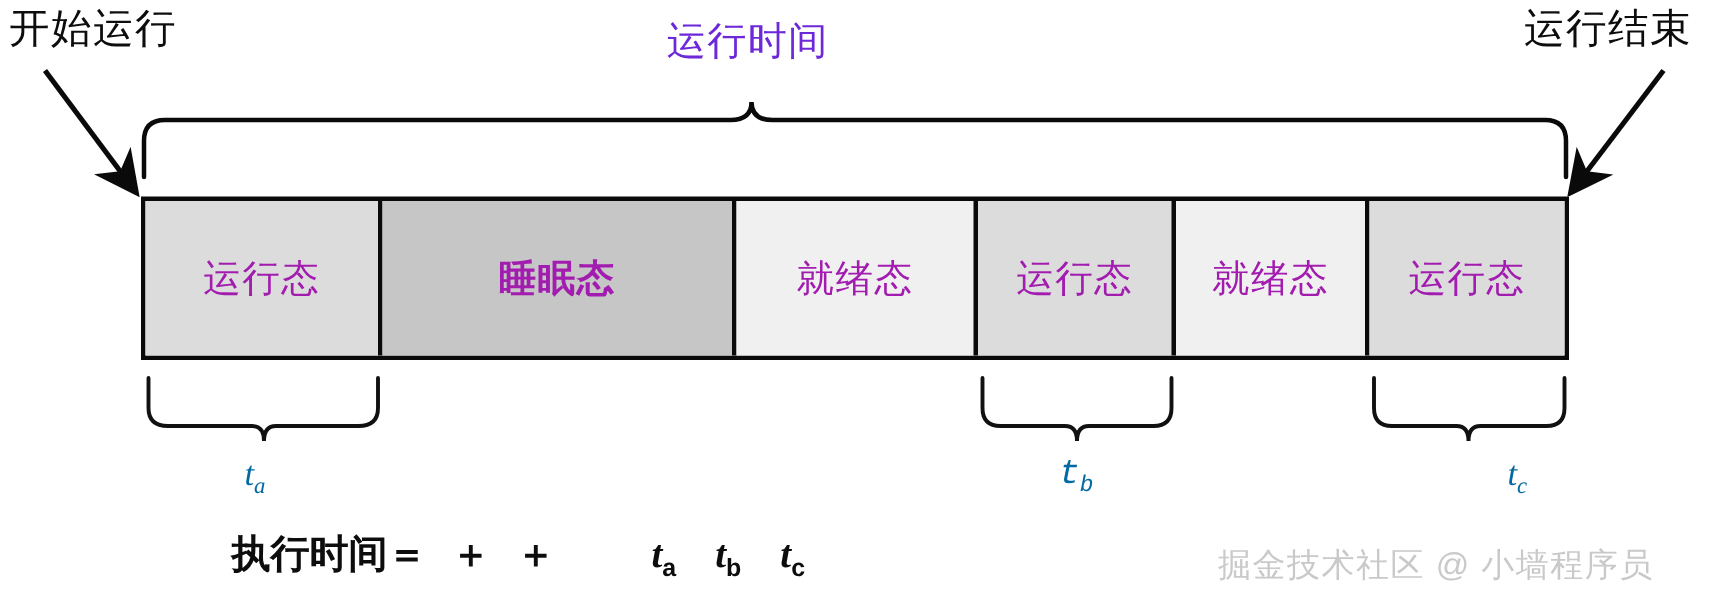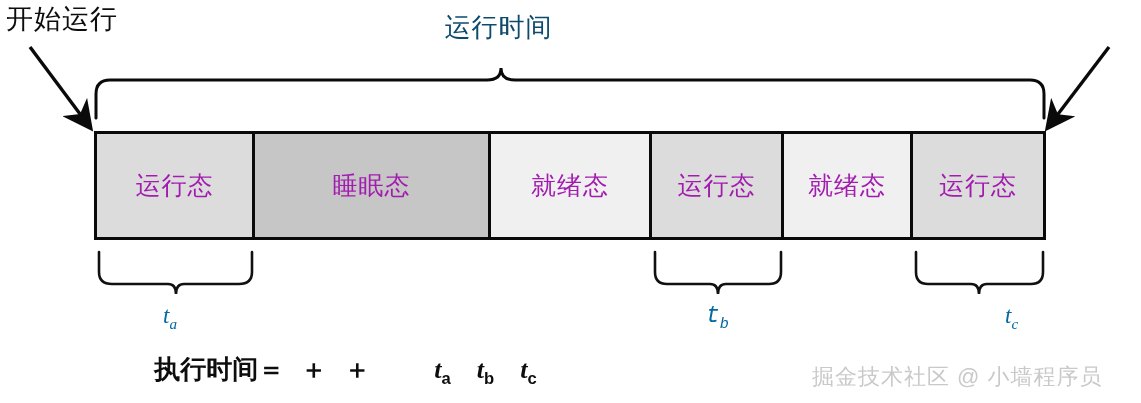--- a/index.html
+++ b/index.html
@@ -15,21 +15,21 @@
   .callout{
     position:absolute;font-size:27px;line-height:1;color:#0d0d0d;
     white-space:nowrap;letter-spacing:1px;
   }
   #lbl-start{left:6px;top:6px;}
   #lbl-end{left:1016px;top:6px;}
 
   
   #lbl-runtime{
     position:absolute;left:0;top:14px;width:1141px;text-align:center;
-    font-size:26px;line-height:1;letter-spacing:1px;color:#0c4a6e;
+    font-size:26px;line-height:1;letter-spacing:1px;color:#6d28d9;
   }
   #lbl-runtime span{position:relative;left:-72px;}
 
   
   #state-bar{
     position:absolute;left:94px;top:131px;width:952px;height:109px;
     box-sizing:border-box;border:3px solid #0a0a0a;display:flex;background:#ffffff;
   }
   .seg{
     box-sizing:border-box;display:flex;align-items:center;justify-content:center;
@@ -78,30 +78,31 @@
     <path d="M 96,118 L 96,94 Q 96,80 110,80 L 487,80 Q 501,80 501,68 Q 501,80 515,80 L 1030,80 Q 1044,80 1044,94 L 1044,118" fill="none" stroke="#0a0a0a" stroke-width="3" stroke-linecap="round"></path>
 
     <path d="M 99,252 L 99,272 Q 99,284 112,284 L 168,284 Q 176,284 176,294 Q 176,284 184,284 L 239,284 Q 252,284 252,272 L 252,252" fill="none" stroke="#111111" stroke-width="2.6" stroke-linecap="round"></path>
 
     <path d="M 655,252 L 655,272 Q 655,284 667,284 L 710,284 Q 718,284 718,294 Q 718,284 726,284 L 769,284 Q 781,284 781,272 L 781,252" fill="none" stroke="#111111" stroke-width="2.6" stroke-linecap="round"></path>
 
     <path d="M 916,252 L 916,272 Q 916,284 928,284 L 971,284 Q 979,284 979,294 Q 979,284 987,284 L 1031,284 Q 1043,284 1043,272 L 1043,252" fill="none" stroke="#111111" stroke-width="2.6" stroke-linecap="round"></path>
   </svg>
 
   <div class="callout" id="lbl-start">开始运行</div>
+  <div class="callout" id="lbl-end">运行结束</div>
 
   <div id="lbl-runtime">
     <span>运行时间</span>
   </div>
 
   <div id="state-bar">
     <div class="seg" style="width:158px;background:#dcdcdc;">
       <span>运行态</span>
     </div>
-    <div class="seg" style="width:236px;background:#c6c6c6;">
+    <div class="seg" style="width:236px;background:#c6c6c6;font-weight:bold;">
       <span>睡眠态</span>
     </div>
     <div class="seg" style="width:161px;background:#f0f0f0;">
       <span>就绪态</span>
     </div>
     <div class="seg" style="width:132px;background:#dcdcdc;">
       <span>运行态</span>
     </div>
     <div class="seg" style="width:129px;background:#f0f0f0;">
       <span>就绪态</span>

